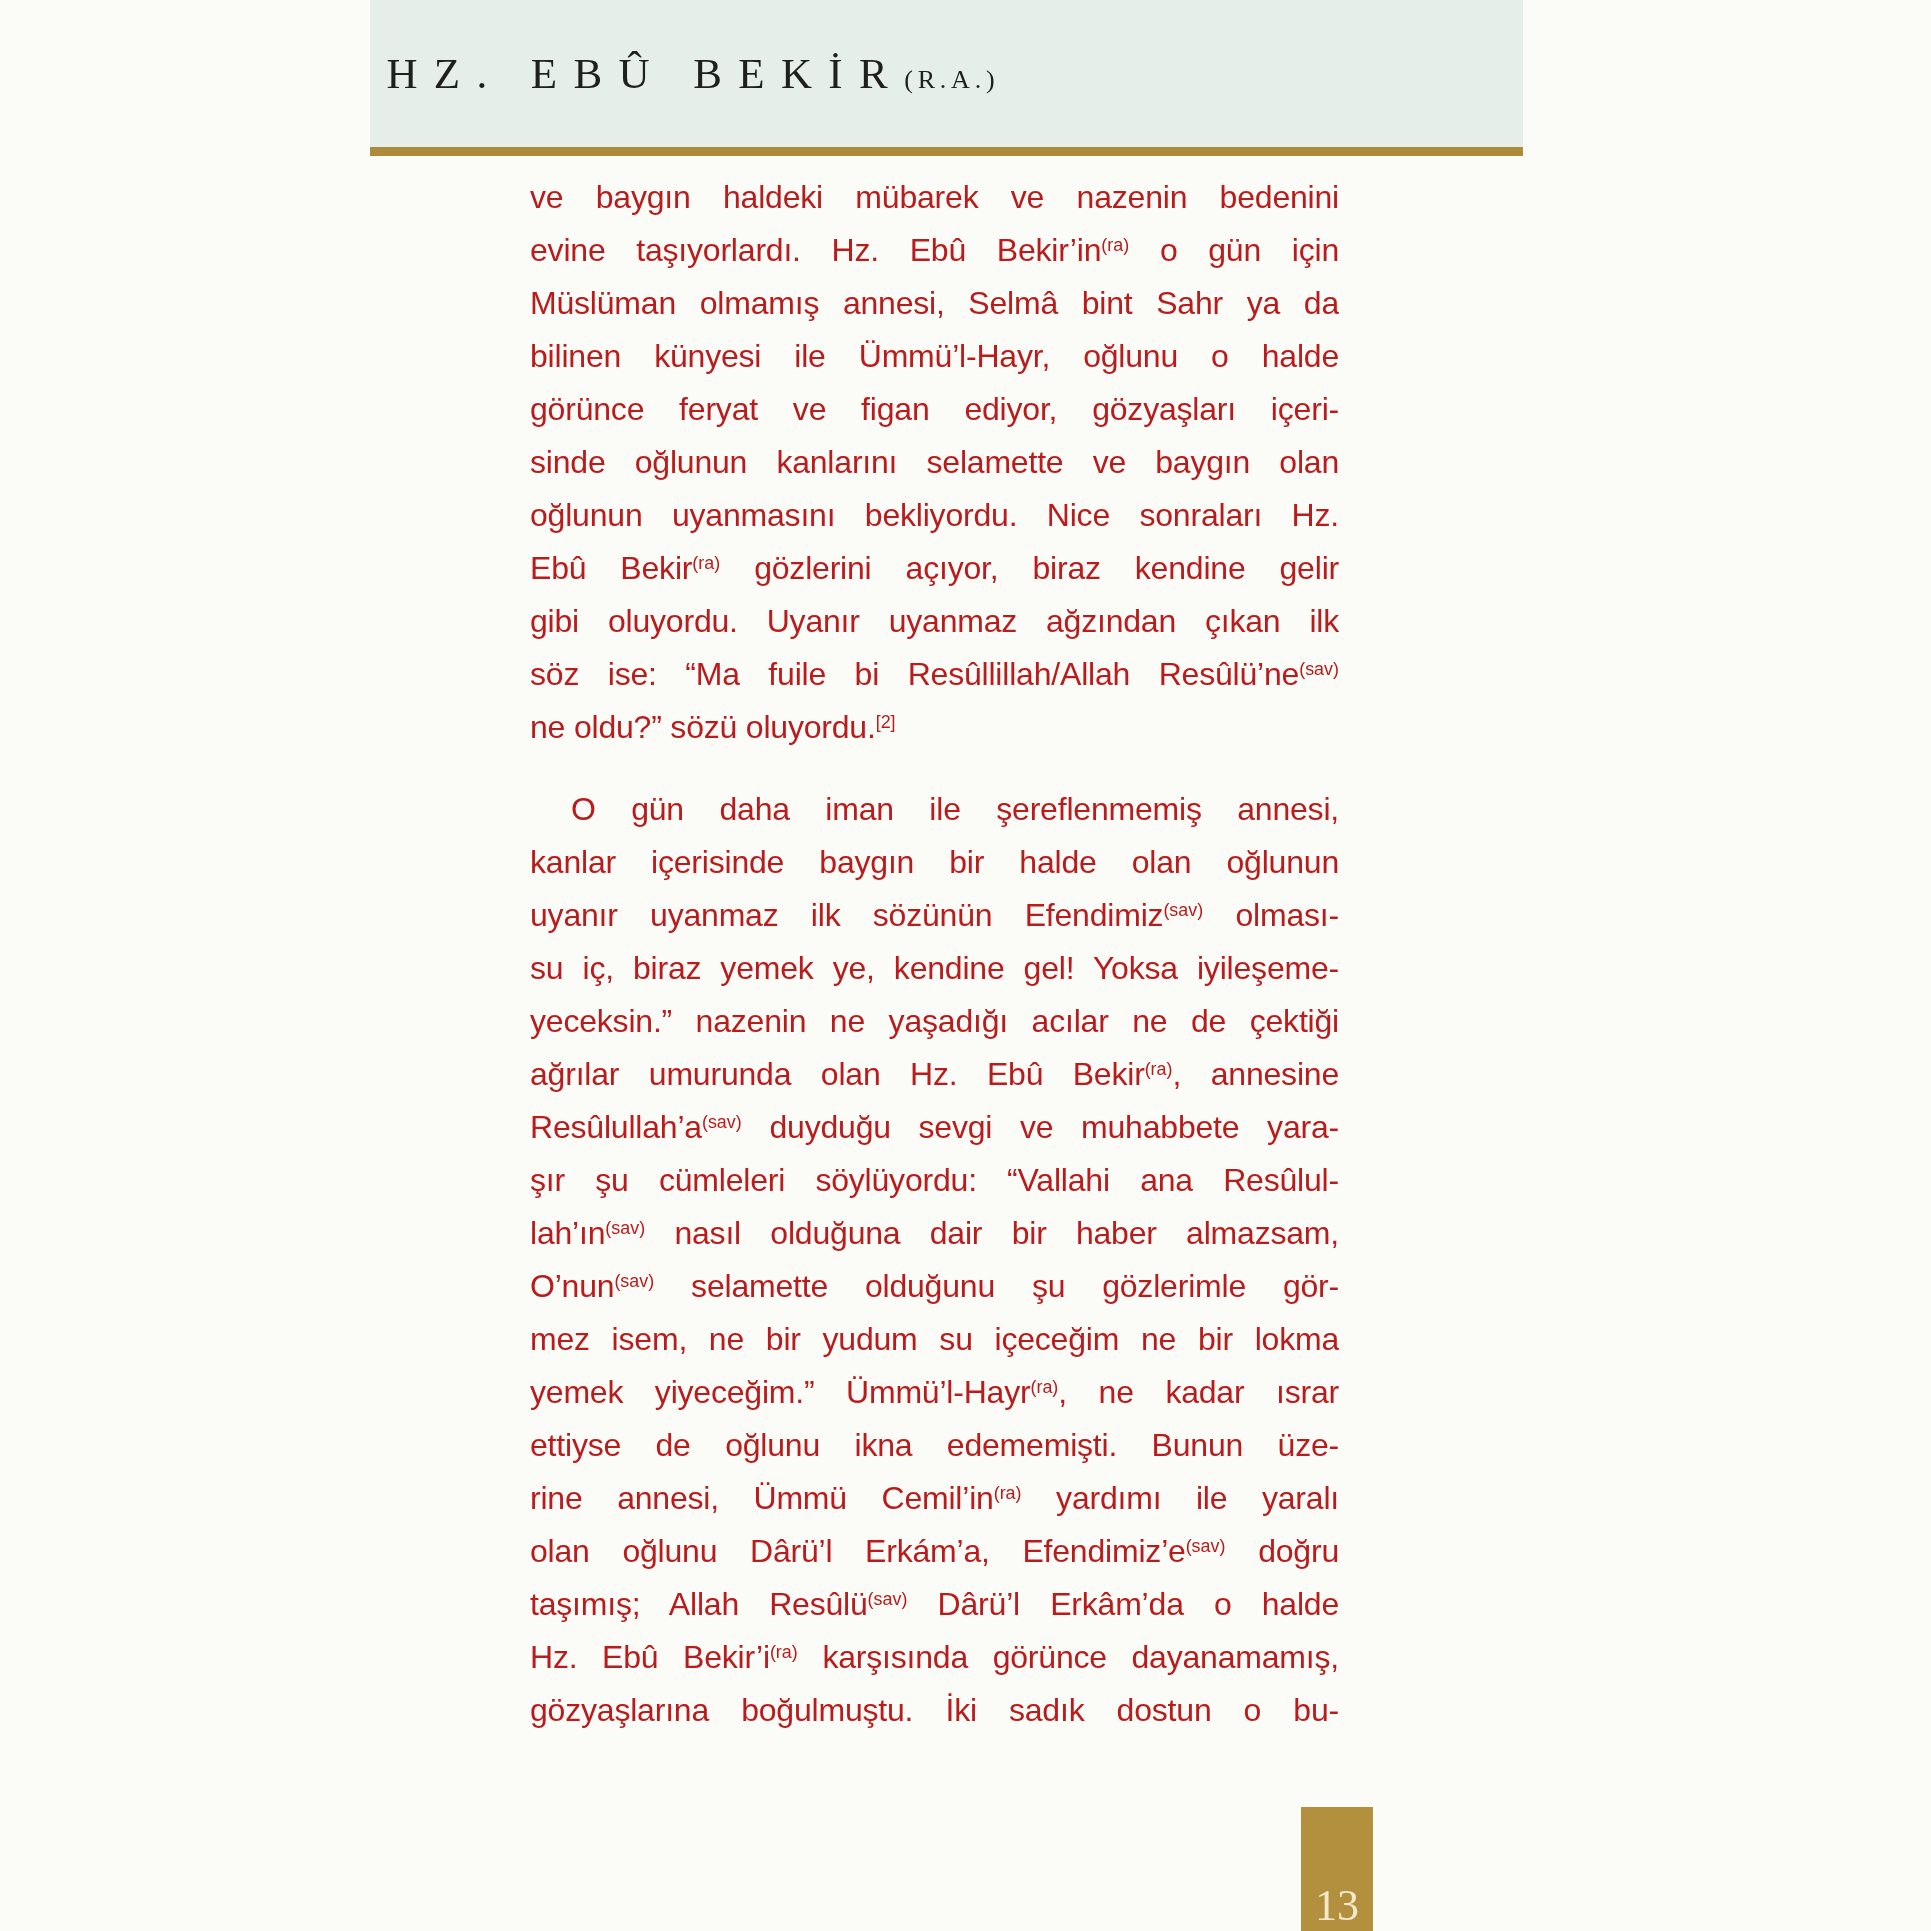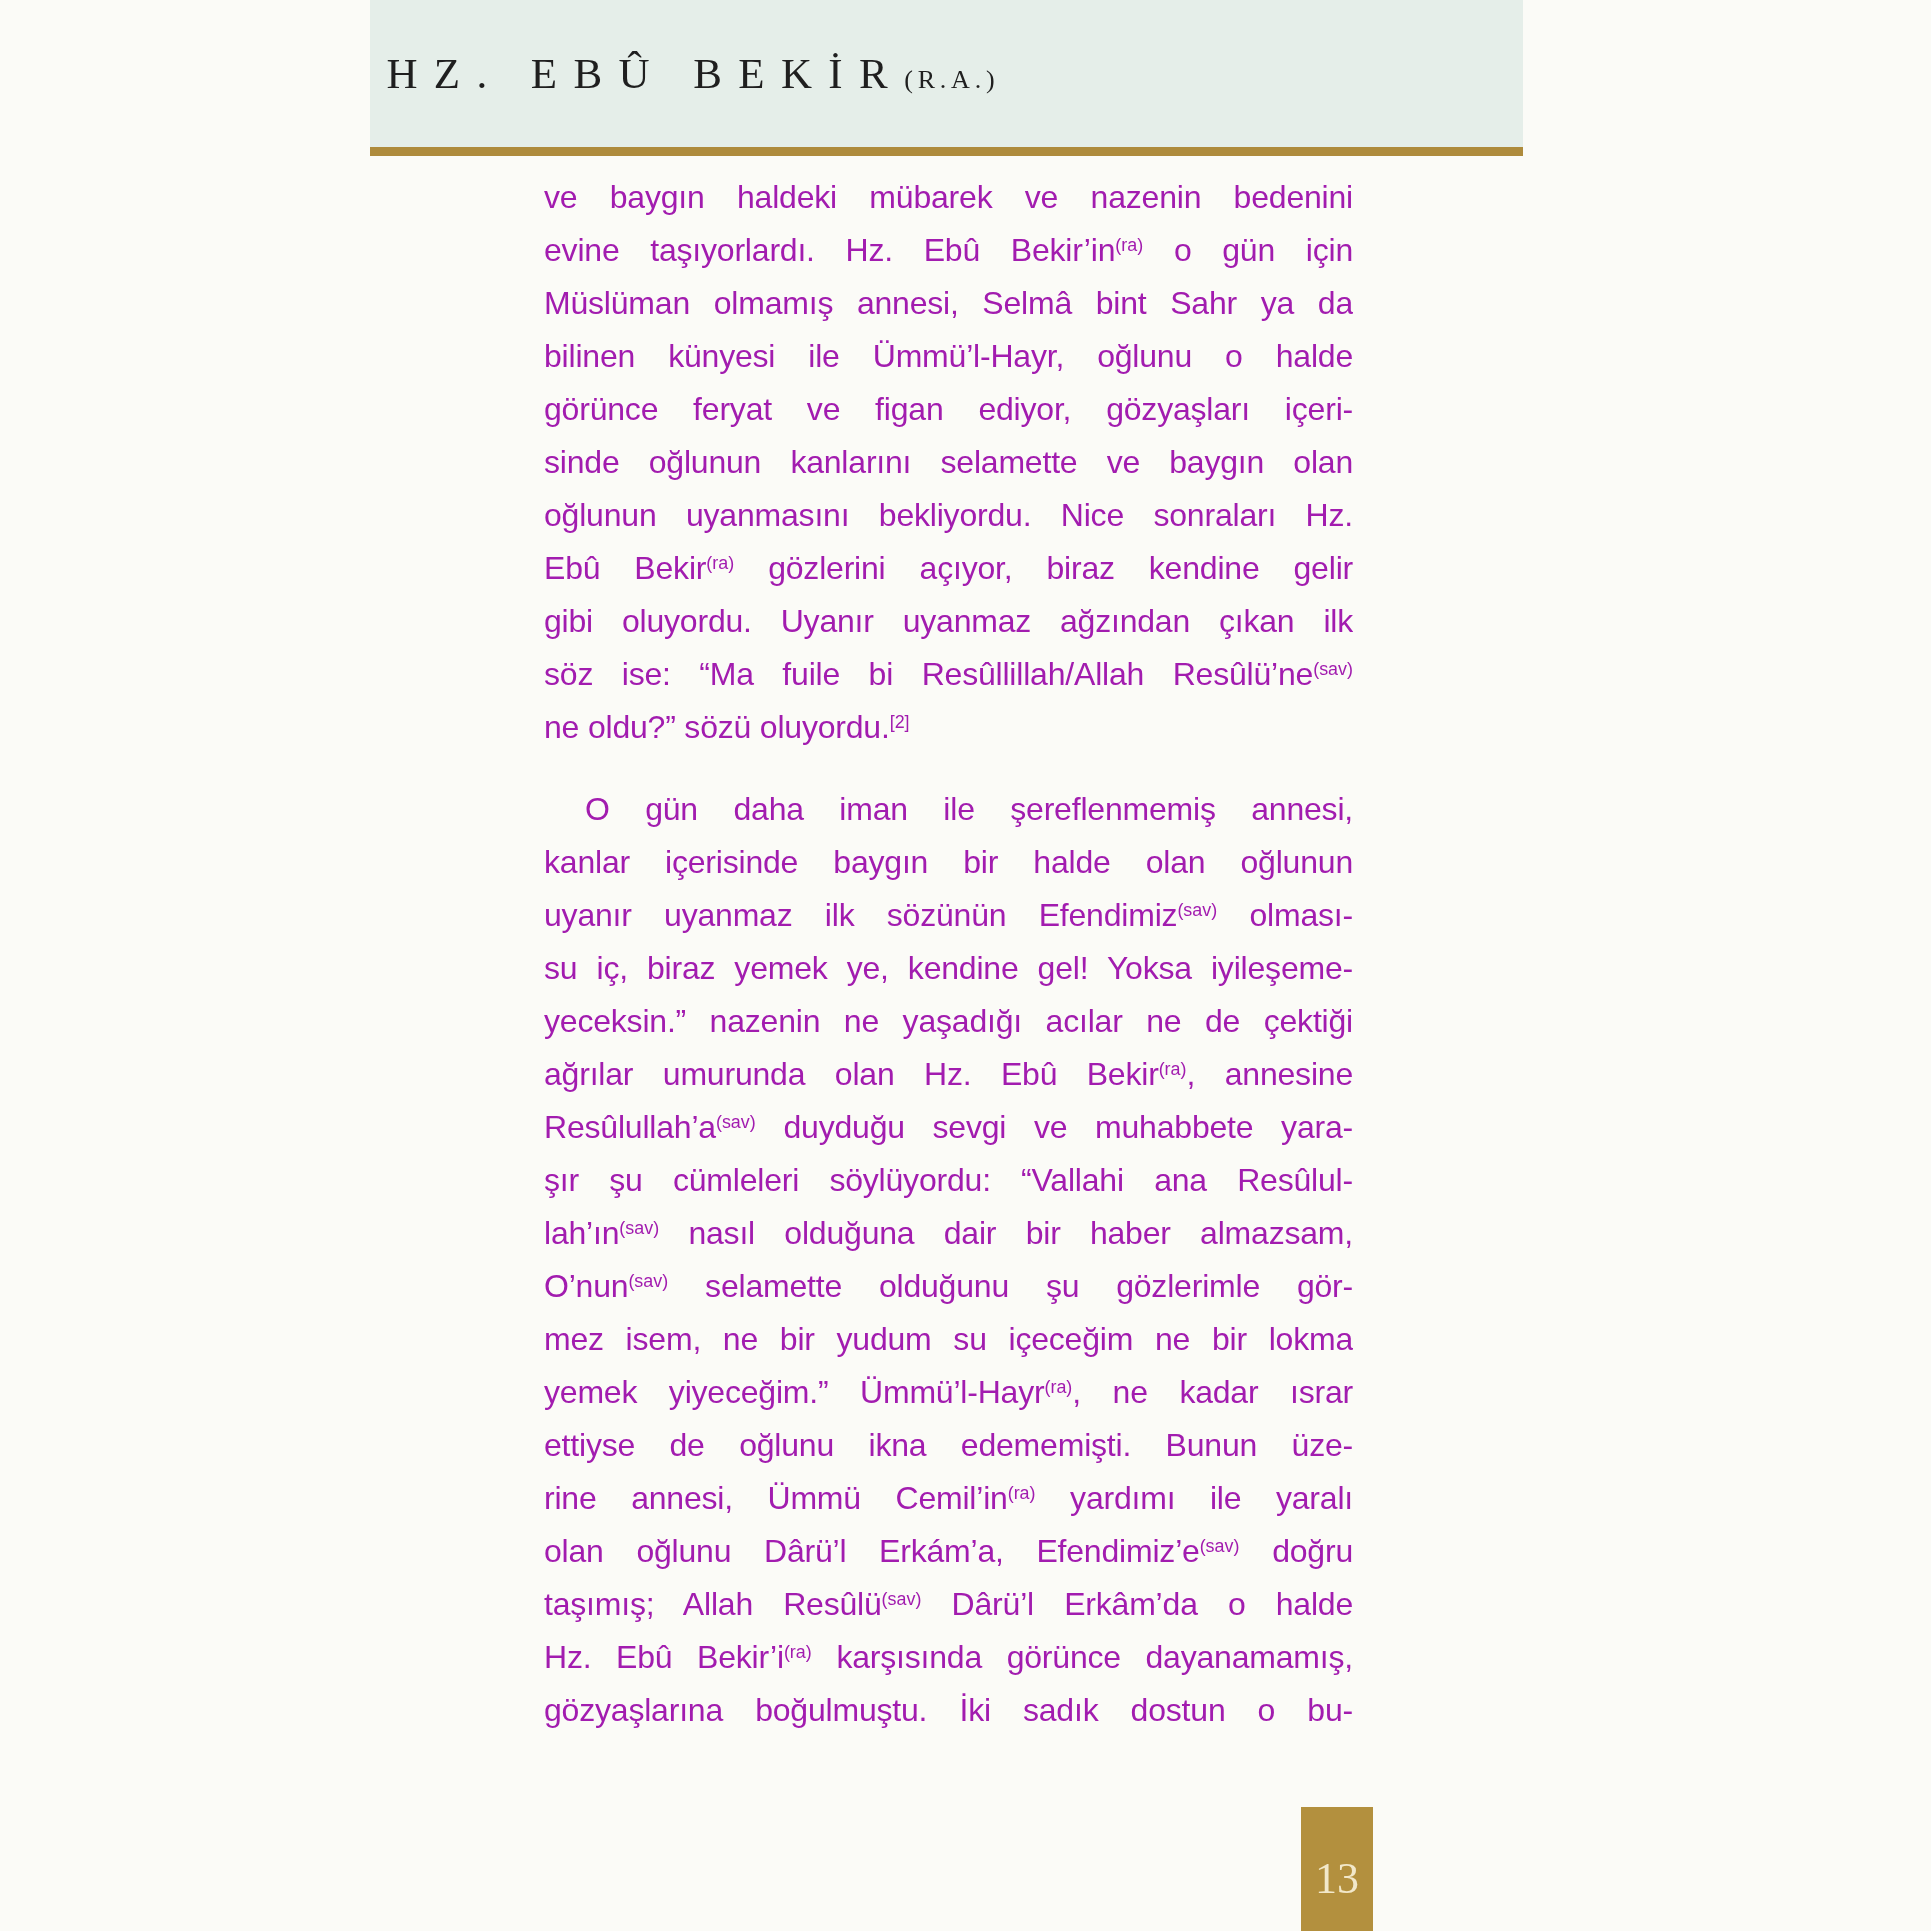--- a/index.html
+++ b/index.html
@@ -40,23 +40,23 @@
   .gold-rule {
     position: absolute;
     left: 370px; top: 147px;
     width: 1153px; height: 8.7px;
     background: var(--gold, #ae8b3c);
   }
 
   
   .body-text {
     position: absolute;
-    left: 544px; top: 171px;
+    left: 530px; top: 171px;
     width: 809px;
-    color: #a21caf;
+    color: #b91c1c;
     font-size: 32px;
     letter-spacing: -0.2px;
     line-height: 53px;
   }
   .paragraph { margin: 0; }
   .paragraph + .paragraph { margin-top: 29px; }
 
   .line {
     height: 53px;
     text-align: justify;
@@ -75,21 +75,21 @@
   }
 
   
   .page-number-box {
     position: absolute;
     left: 1301px; top: 1807px;
     width: 72px; height: 124px;
     background: var(--gold-box, #b3903e);
     display: flex;
     justify-content: center;
-    align-items: center;
+    align-items: flex-end;
   }
   .page-number {
     font-family: "Liberation Serif", serif;
     font-size: 44px;
     color: #f2e8ca;
     margin-top: 19.3px;
   }
 </style>
 </head>
 <body>

